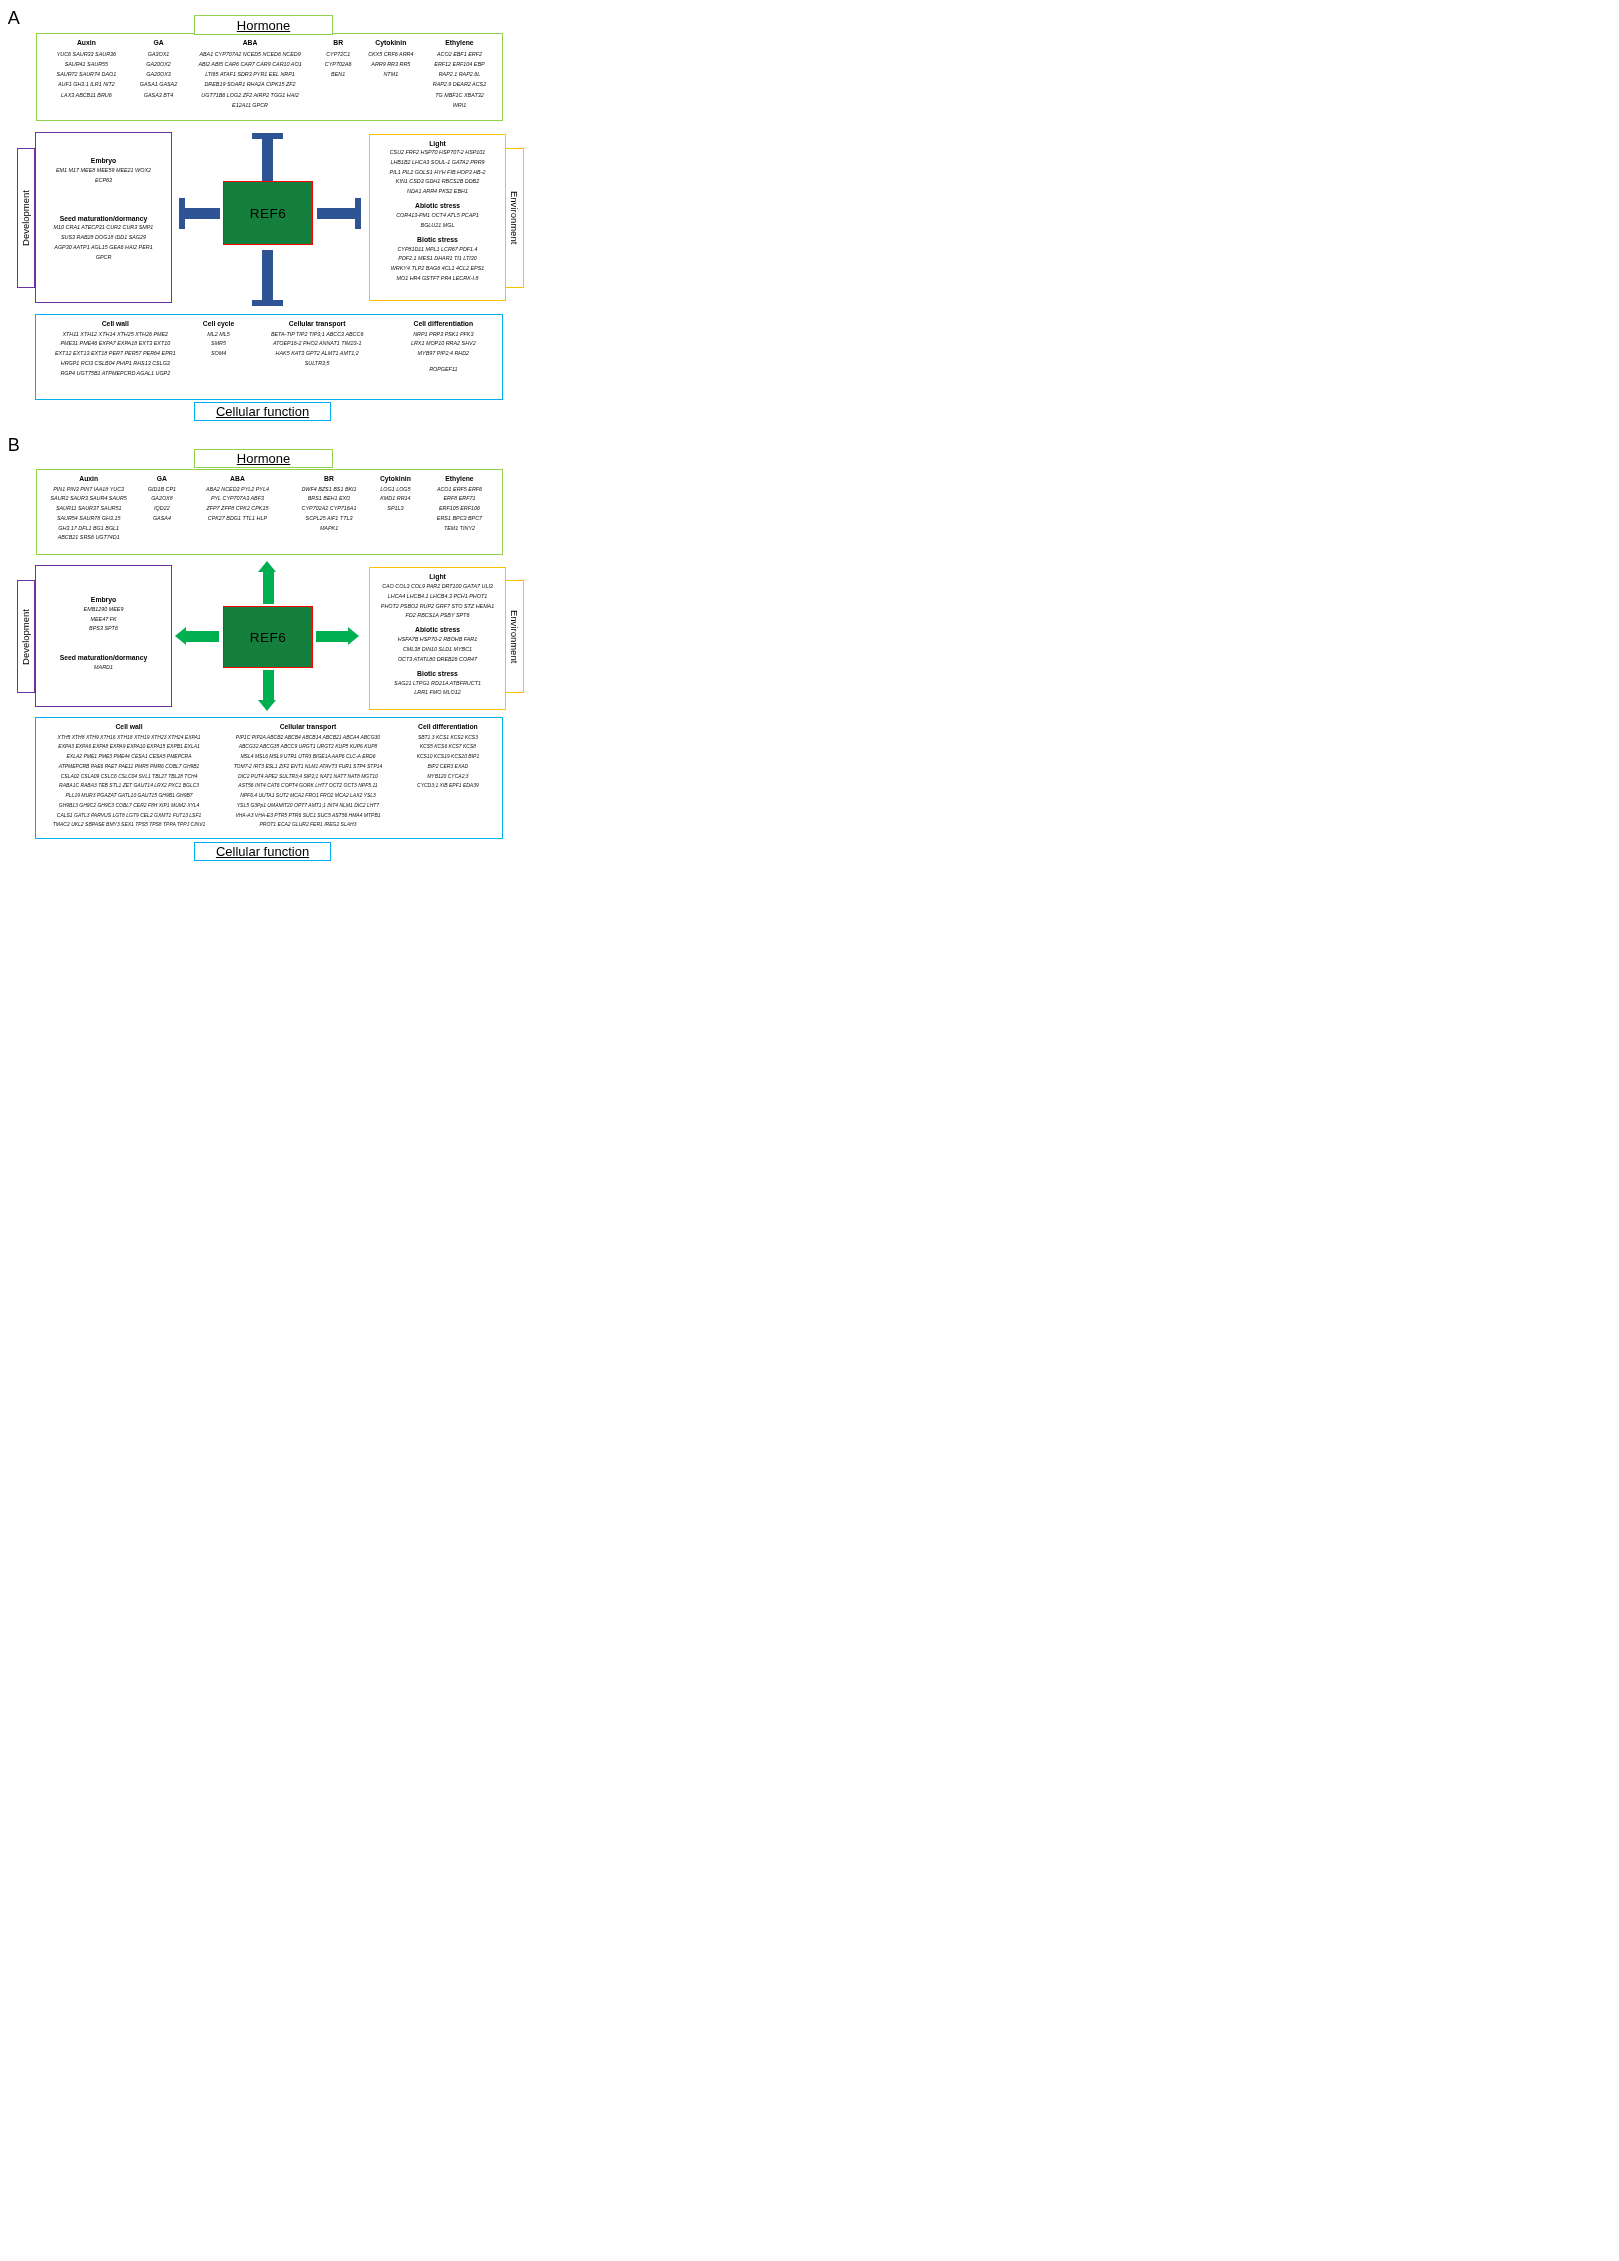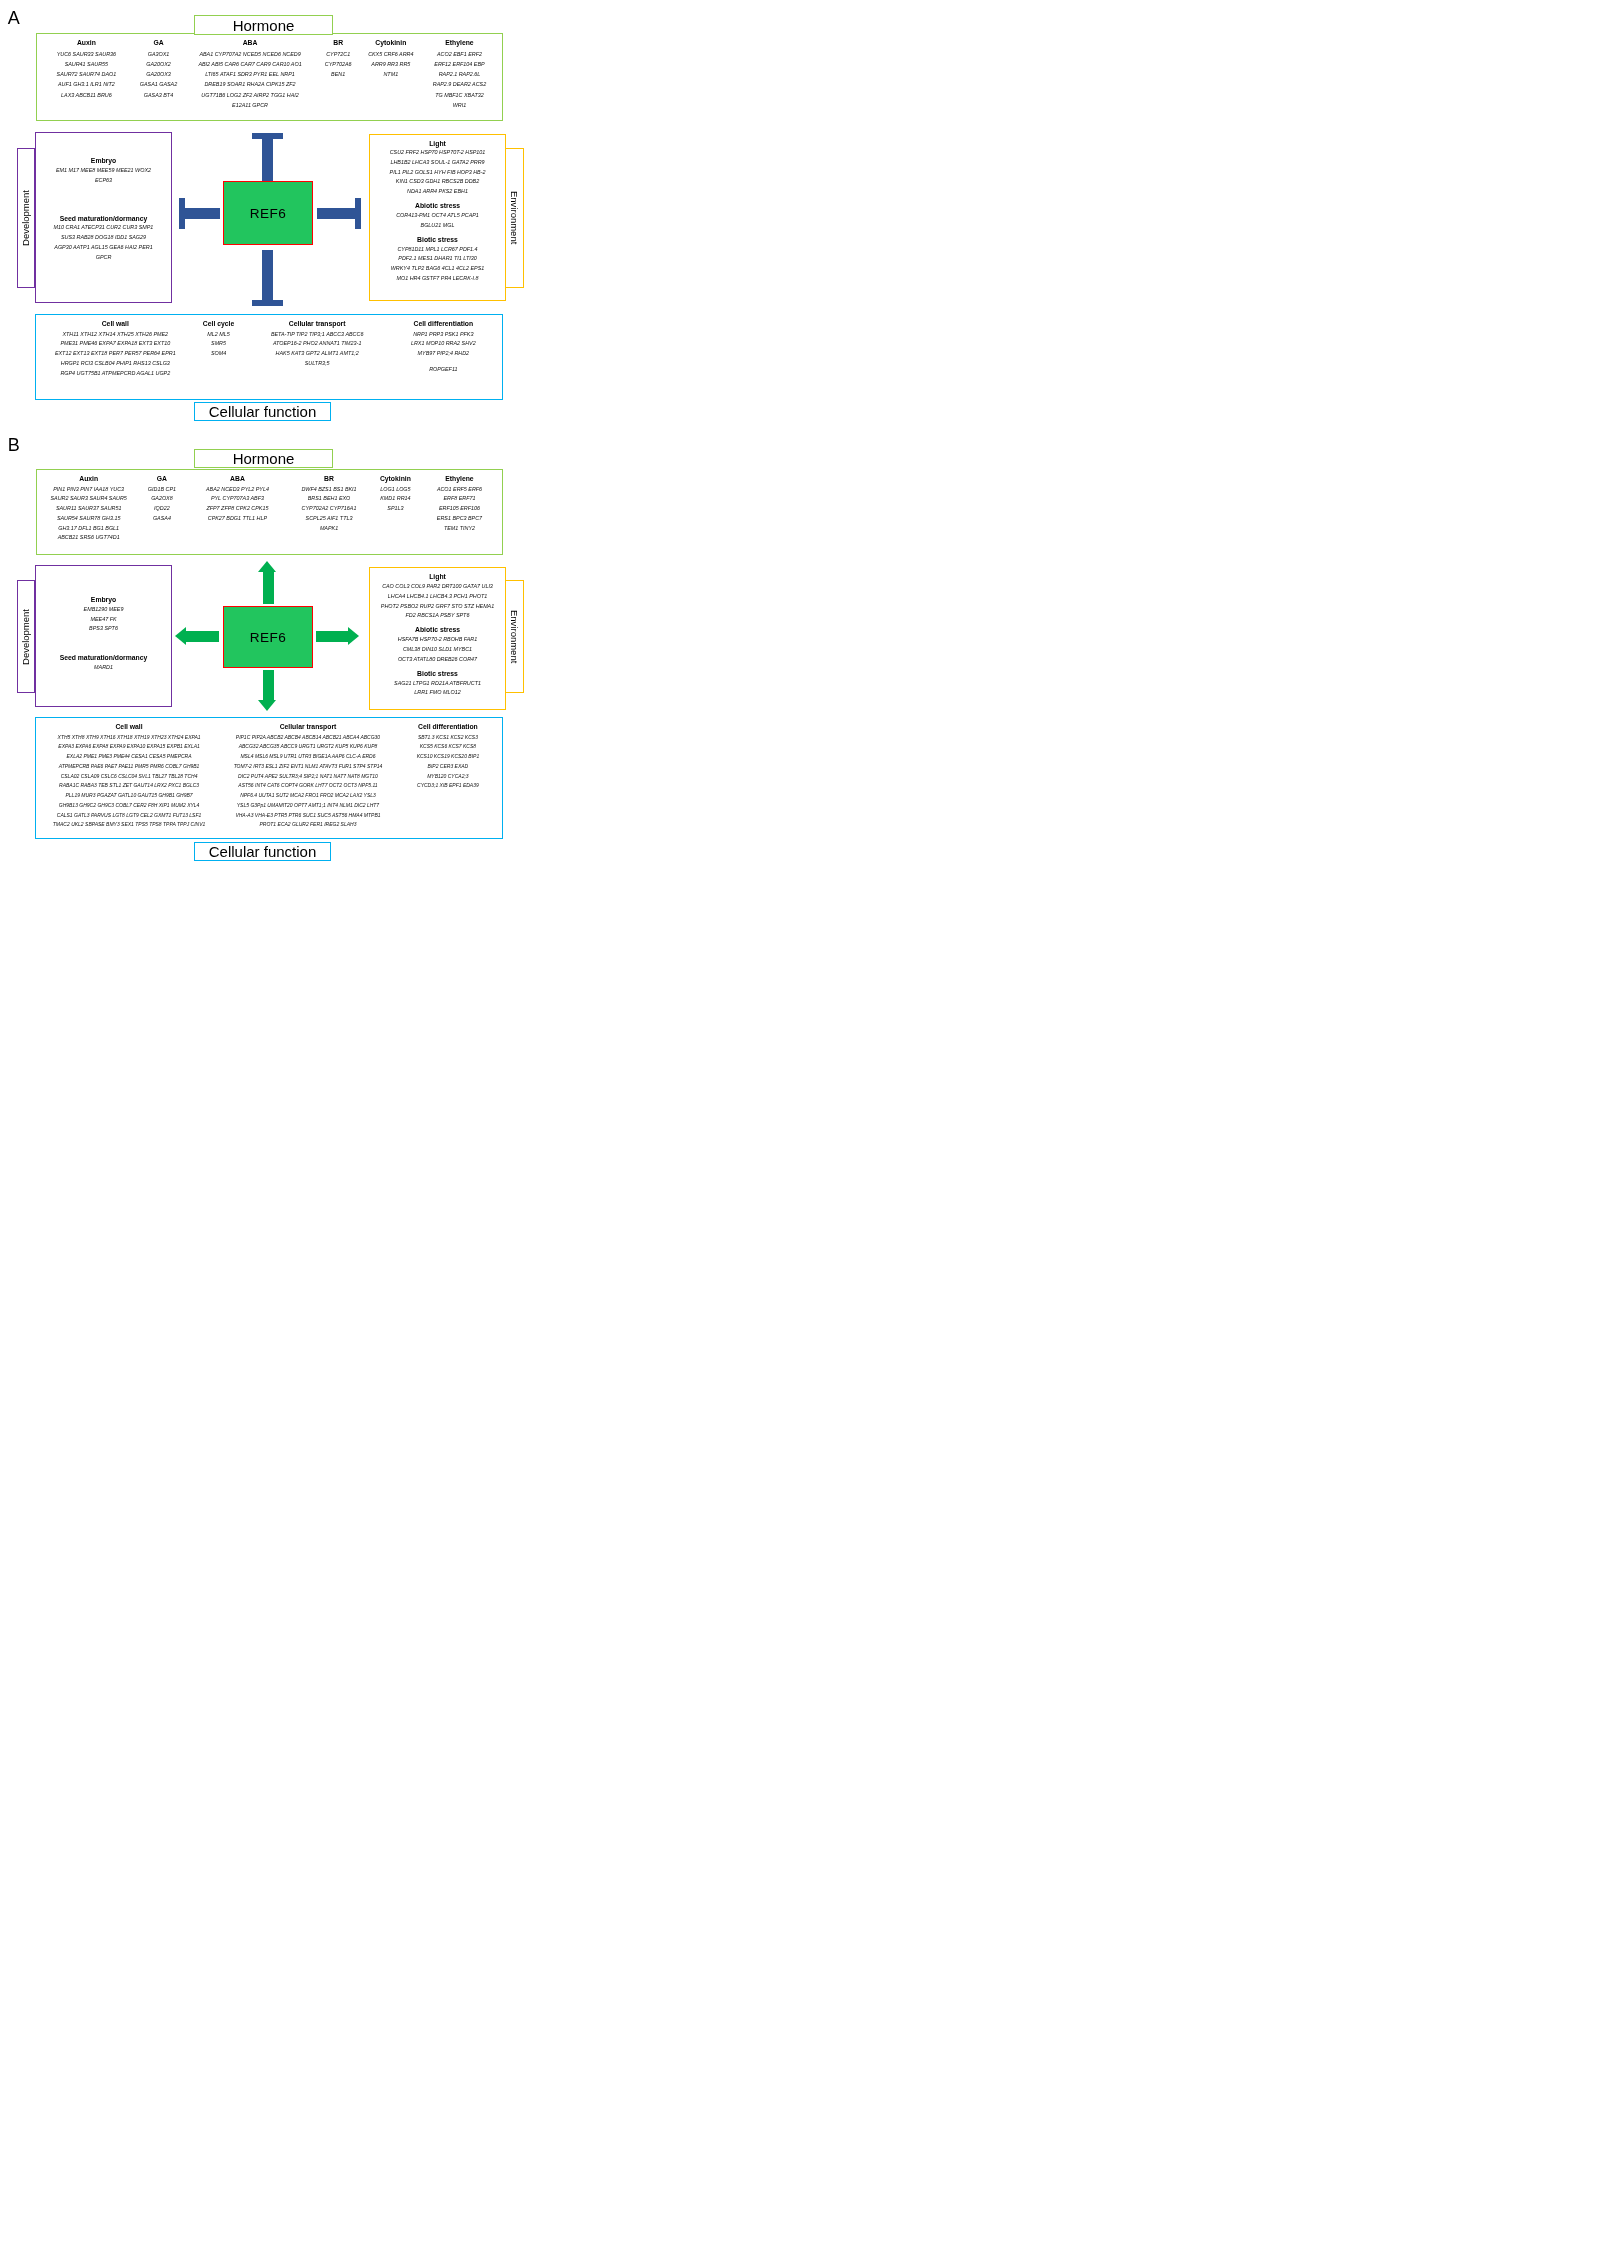--- a/index.html
+++ b/index.html
@@ -6,33 +6,33 @@
   body { font-family:"Liberation Sans", sans-serif; background:#fff; color:#000; }
   .page { position:relative; width:540px; height:870px; background:#fff; overflow:hidden; }
   .abs { position:absolute; background:#fff; }
   .gborder { border:1.4px solid #92d050; }
   .pborder { border:1.4px solid #7030a0; }
   .yborder { border:1.4px solid #ffc000; }
   .cborder { border:1.4px solid #00b0f0; }
   .rborder { border:1.8px solid #ff0000; }
   .panel-label { position:absolute; font-size:18px; color:#000; }
   .titlebox { position:absolute; display:flex; align-items:center; justify-content:center;
-              font-size:15px; background:#fff; z-index:3; }
+              font-size:13px; background:#fff; z-index:3;text-decoration:underline; }
   .cols { display:flex; align-items:flex-start; padding:4.5px 3.6px; }
   .col { text-align:center; }
   .colhead { font-weight:bold; font-size:6.8px; margin-bottom:3.2px; }
   .seclabel { font-weight:bold; font-size:6.8px; margin-bottom:1.8px; text-align:center; }
   .lines { font-style:italic; font-size:5.4px; line-height:1.9; text-align:center; color:#111; }
   .lines-tight { line-height:1.8; }
   .lines-big { font-size:5px; line-height:1.95; }
   .vbox { position:absolute; display:flex; align-items:center; justify-content:center; background:#fff; z-index:1; }
   .vtext-up { writing-mode:vertical-rl; transform:rotate(180deg); font-size:9.5px; }
   .vtext-down { writing-mode:vertical-rl; font-size:9.5px; }
   .ref6 { position:absolute; display:flex; align-items:center; justify-content:center;
-          font-size:13.6px; letter-spacing:0.5px; background:#22c55e; z-index:2; }
+          font-size:13.6px; letter-spacing:0.5px; background:#15803d; z-index:2; }
   .bar { position:absolute; background:#2f5496; }
   .gbar { position:absolute; background:#00b050; }
   .tri { position:absolute; width:0; height:0; }
   .tri-up    { border-left:9.5px solid transparent; border-right:9.5px solid transparent; border-bottom:11.8px solid #00b050; }
   .tri-down  { border-left:9.5px solid transparent; border-right:9.5px solid transparent; border-top:11.8px solid #00b050; }
   .tri-left  { border-top:9.5px solid transparent; border-bottom:9.5px solid transparent; border-right:11.8px solid #00b050; }
   .tri-right { border-top:9.5px solid transparent; border-bottom:9.5px solid transparent; border-left:11.8px solid #00b050; }
   .footer-gene { font-style:italic; font-size:5.4px; margin-top:7.2px; text-align:center; color:#111; }
 </style>
 </head>

